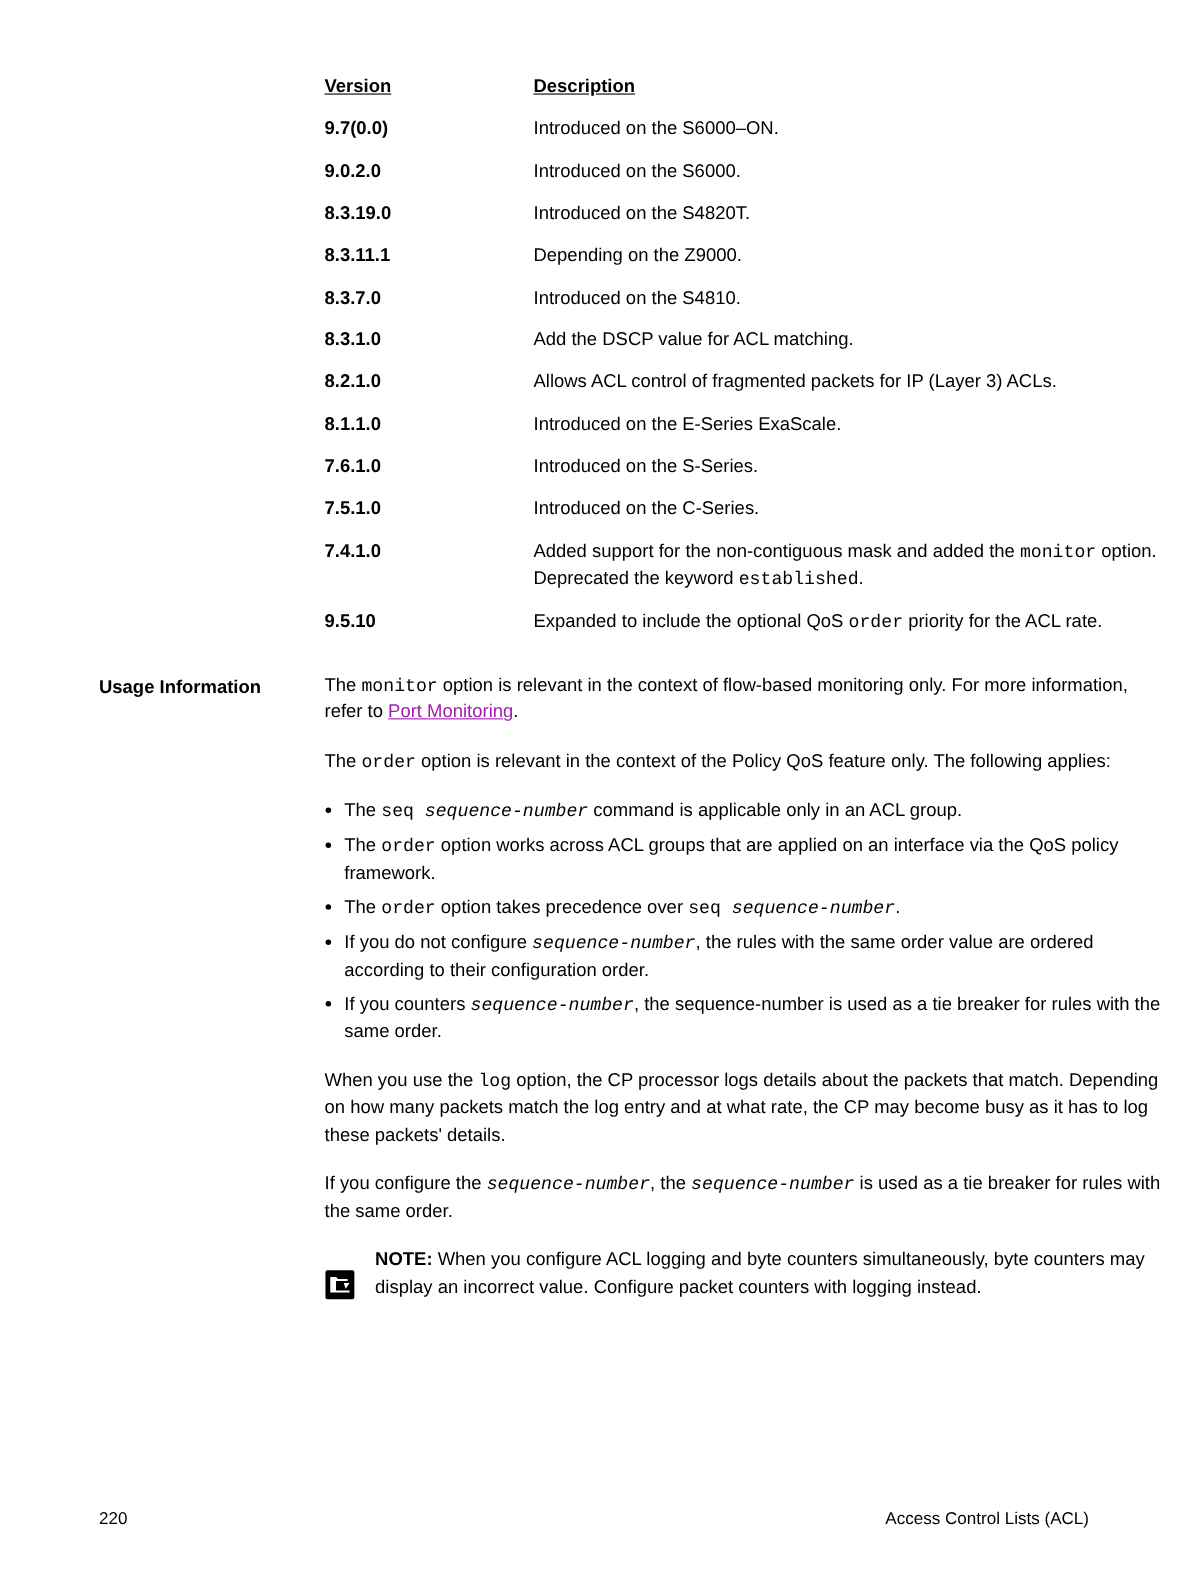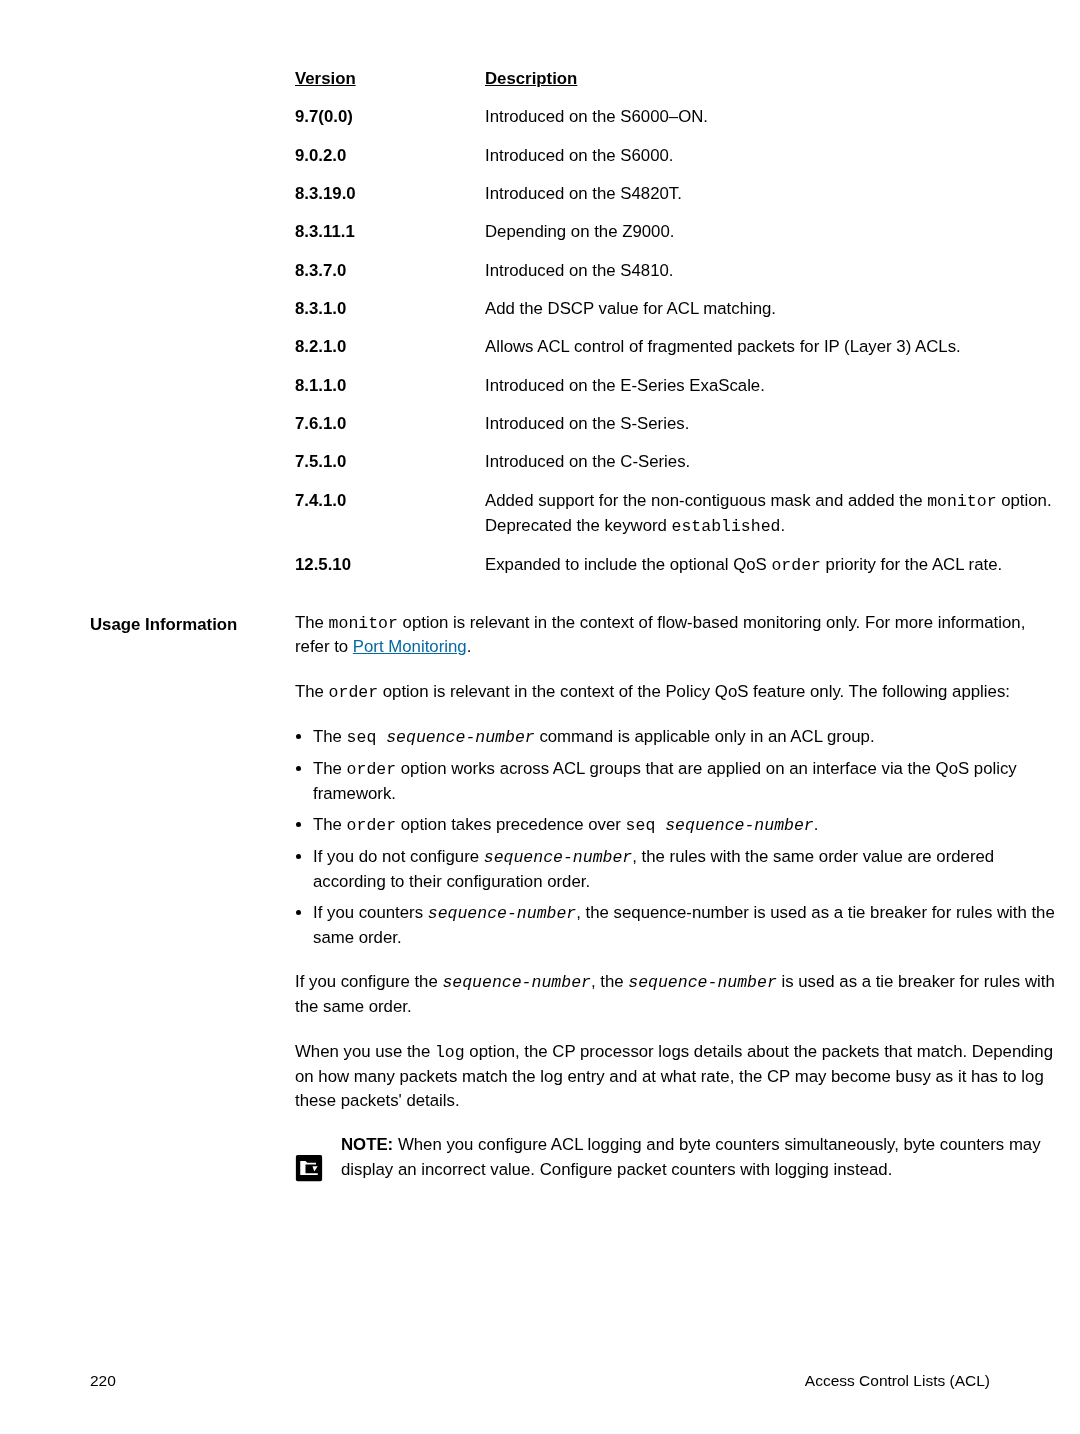--- a/index.html
+++ b/index.html
@@ -51,21 +51,21 @@
   }
   code, .mono {
     font-family: "Courier New", Courier, monospace;
     font-size: 16.5px;
   }
   .mono-italic {
     font-family: Liberation Mono, monospace;
     font-style: italic;
     font-size: 16.5px;
   }
-  a.link { color: #0369a1; text-decoration: underline; }
+  a.link { color: #a21caf; text-decoration: underline; }
   ul.bullets {
     list-style: disc;
     margin-left: 18px;
     margin-bottom: 20px;
   }
   ul.bullets li { margin-bottom: 7px; }
   .note-row {
     display: flex;
     align-items: flex-end;
     gap: 18px;
@@ -137,21 +137,21 @@
       </tr>
   <tr>
         <td class="col-version">7.5.1.0</td>
         <td>Introduced on the C-Series.</td>
       </tr>
   <tr>
     <td class="col-version">7.4.1.0</td>
     <td><span>Added support for the non-contiguous mask and added the </span><span class="mono">monitor</span><span> option. Deprecated the keyword </span><span class="mono">established</span><span>.</span></td>
   </tr>
   <tr>
-    <td class="col-version">12.5.10</td>
+    <td class="col-version">9.5.10</td>
     <td><span>Expanded to include the optional QoS </span><span class="mono">order</span><span> priority for the ACL rate.</span></td>
   </tr>
 </tbody>
   </table>
 
 <div class="section-wrap">
   <div class="section-label">Usage Information</div>
   <div class="section-body">
 
     <p class="para"><span>The </span><span class="mono">monitor</span><span> option is relevant in the context of flow-based monitoring only. For more information, refer to </span><a class="link">Port Monitoring</a><span>.</span></p>
@@ -159,23 +159,23 @@
     <p class="para"><span>The </span><span class="mono">order</span><span> option is relevant in the context of the Policy QoS feature only. The following applies:</span></p>
 
     <ul class="bullets">
       <li><span>The </span><span class="mono">seq </span><span class="mono-italic">sequence-number</span><span> command is applicable only in an ACL group.</span></li>
       <li><span>The </span><span class="mono">order</span><span> option works across ACL groups that are applied on an interface via the QoS policy framework.</span></li>
       <li><span>The </span><span class="mono">order</span><span> option takes precedence over </span><span class="mono">seq </span><span class="mono-italic">sequence-number</span><span>.</span></li>
       <li><span>If you do not configure </span><span class="mono-italic">sequence-number</span><span>, the rules with the same order value are ordered according to their configuration order.</span></li>
       <li><span>If you counters </span><span class="mono-italic">sequence-number</span><span>, the sequence-number is used as a tie breaker for rules with the same order.</span></li>
     </ul>
 
+    <p class="para"><span>When you use the </span><span class="mono">log</span><span> option, the CP processor logs details about the packets that match. Depending on how many packets match the log entry and at what rate, the CP may become busy as it has to log these packets' details.</span></p>
+
     <p class="para"><span>If you configure the </span><span class="mono-italic">sequence-number</span><span>, the </span><span class="mono-italic">sequence-number</span><span> is used as a tie breaker for rules with the same order.</span></p>
-
-    <p class="para"><span>When you use the </span><span class="mono">log</span><span> option, the CP processor logs details about the packets that match. Depending on how many packets match the log entry and at what rate, the CP may become busy as it has to log these packets' details.</span></p>
 
     <div class="note-row">
       <svg class="note-icon" viewBox="0 0 32 32">
         <rect x="1" y="1" width="30" height="30" rx="2" fill="#000"></rect>
         <path d="M 6 24 L 6 8 L 12 8 L 14 10 L 24 10 L 24 12 L 12 12 L 12 22 L 26 22 L 26 24 Z" fill="#fff"></path>
         <path d="M 20 14 L 26 14 L 22 20 Z" fill="#fff"></path>
       </svg>
       <div class="note-body"><span class="note-label">NOTE: </span><span>When you configure ACL logging and byte counters simultaneously, byte counters may display an incorrect value. Configure packet counters with logging instead.</span></div>
     </div>
 

